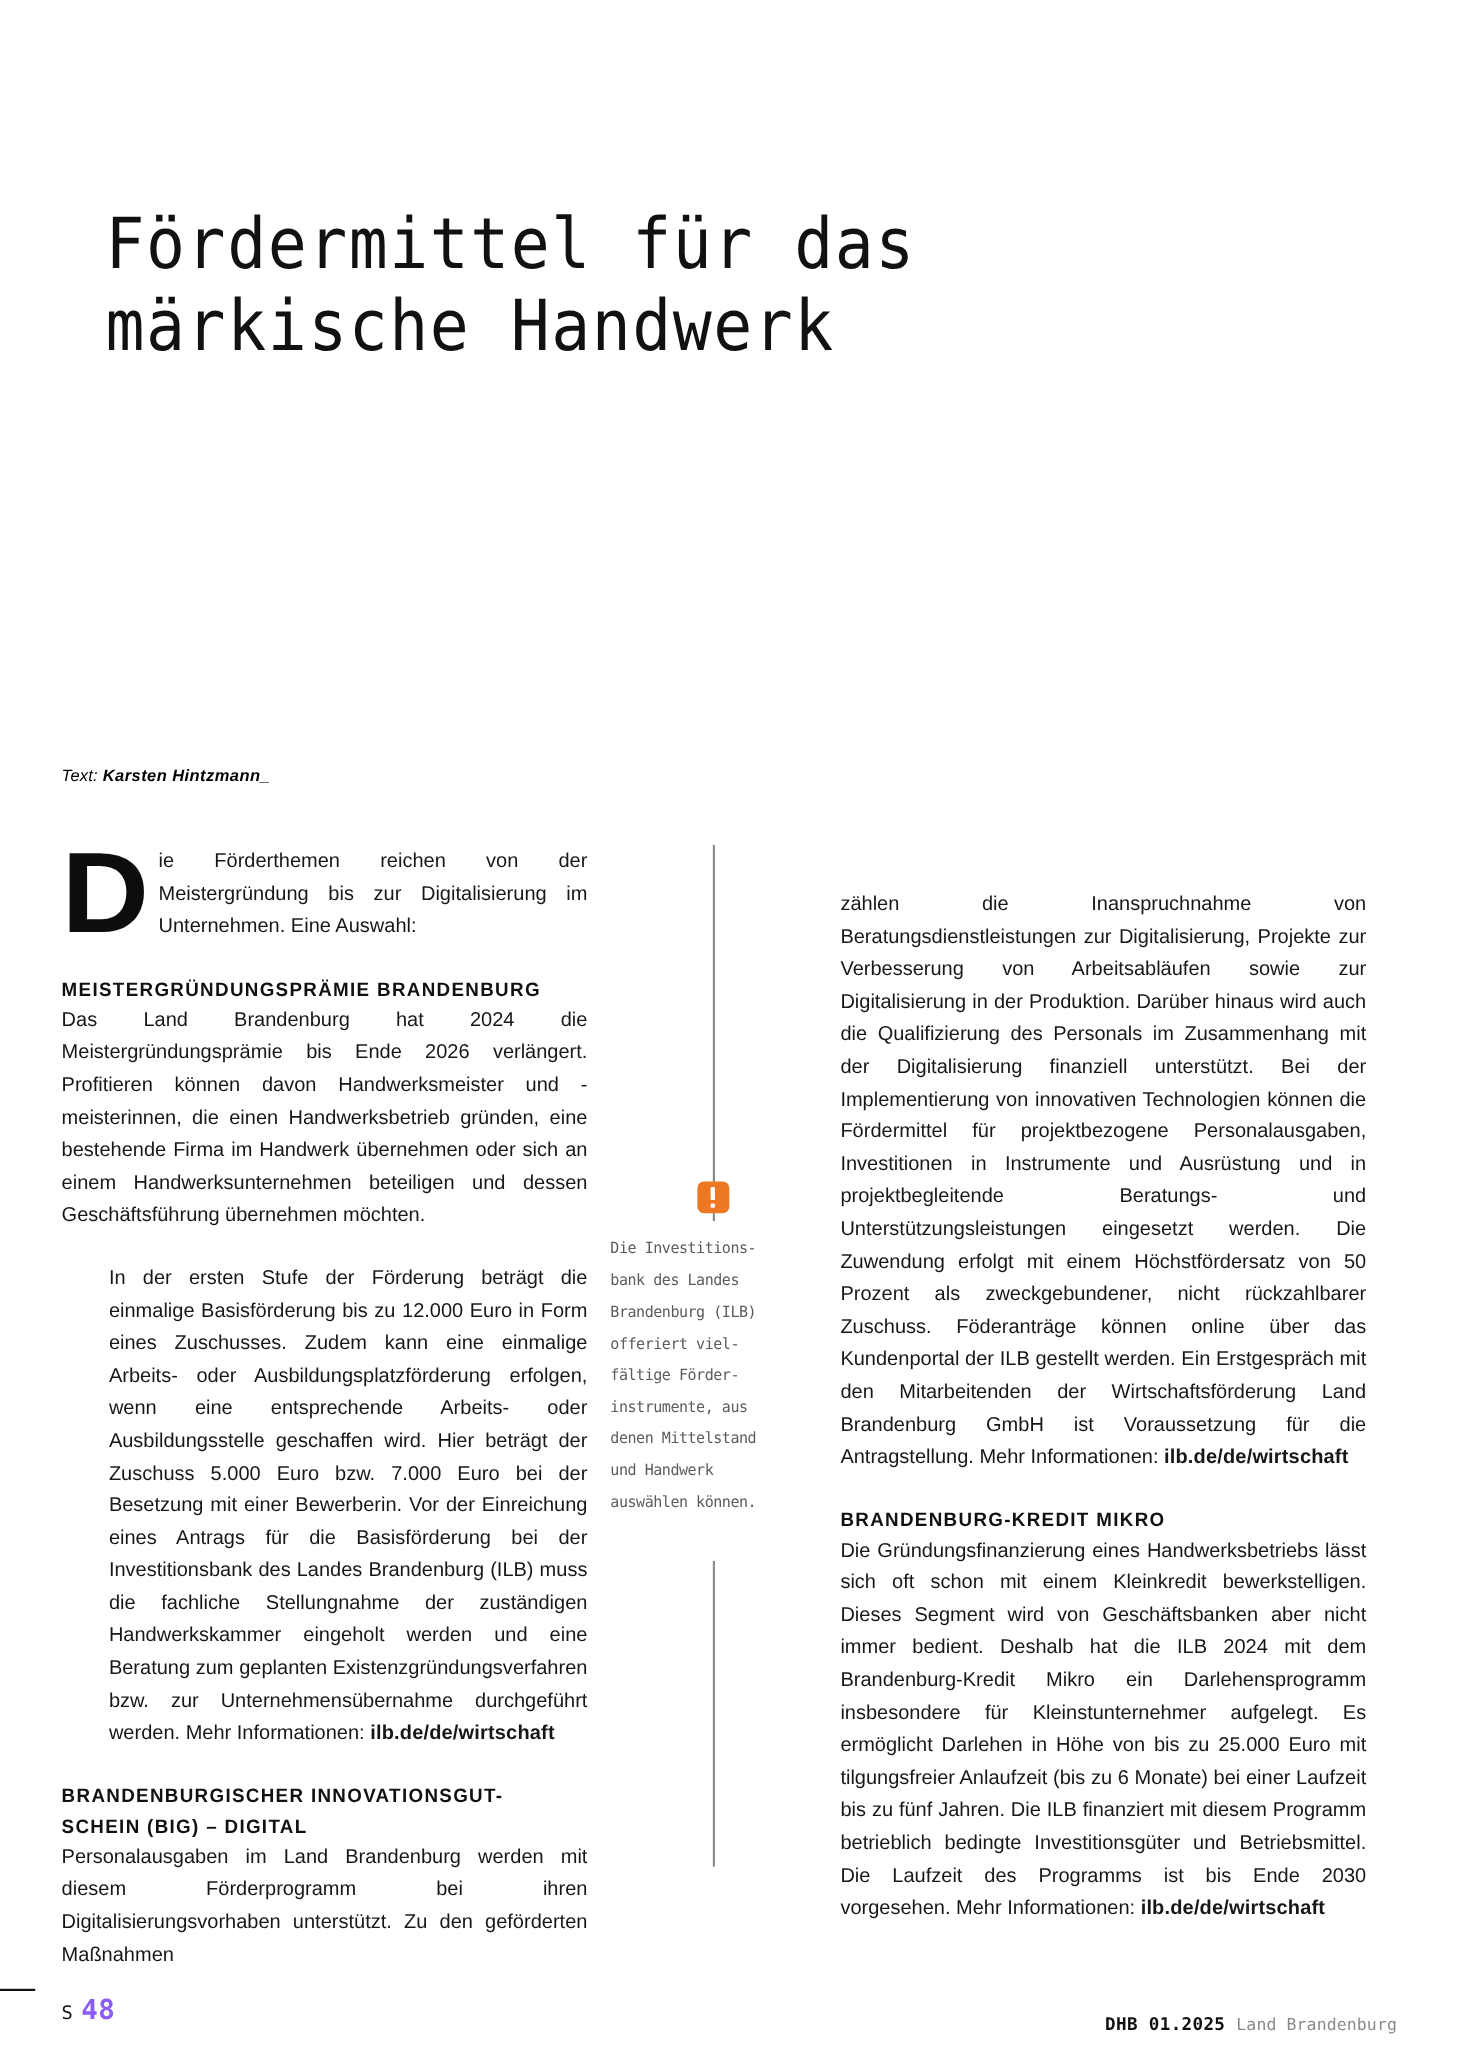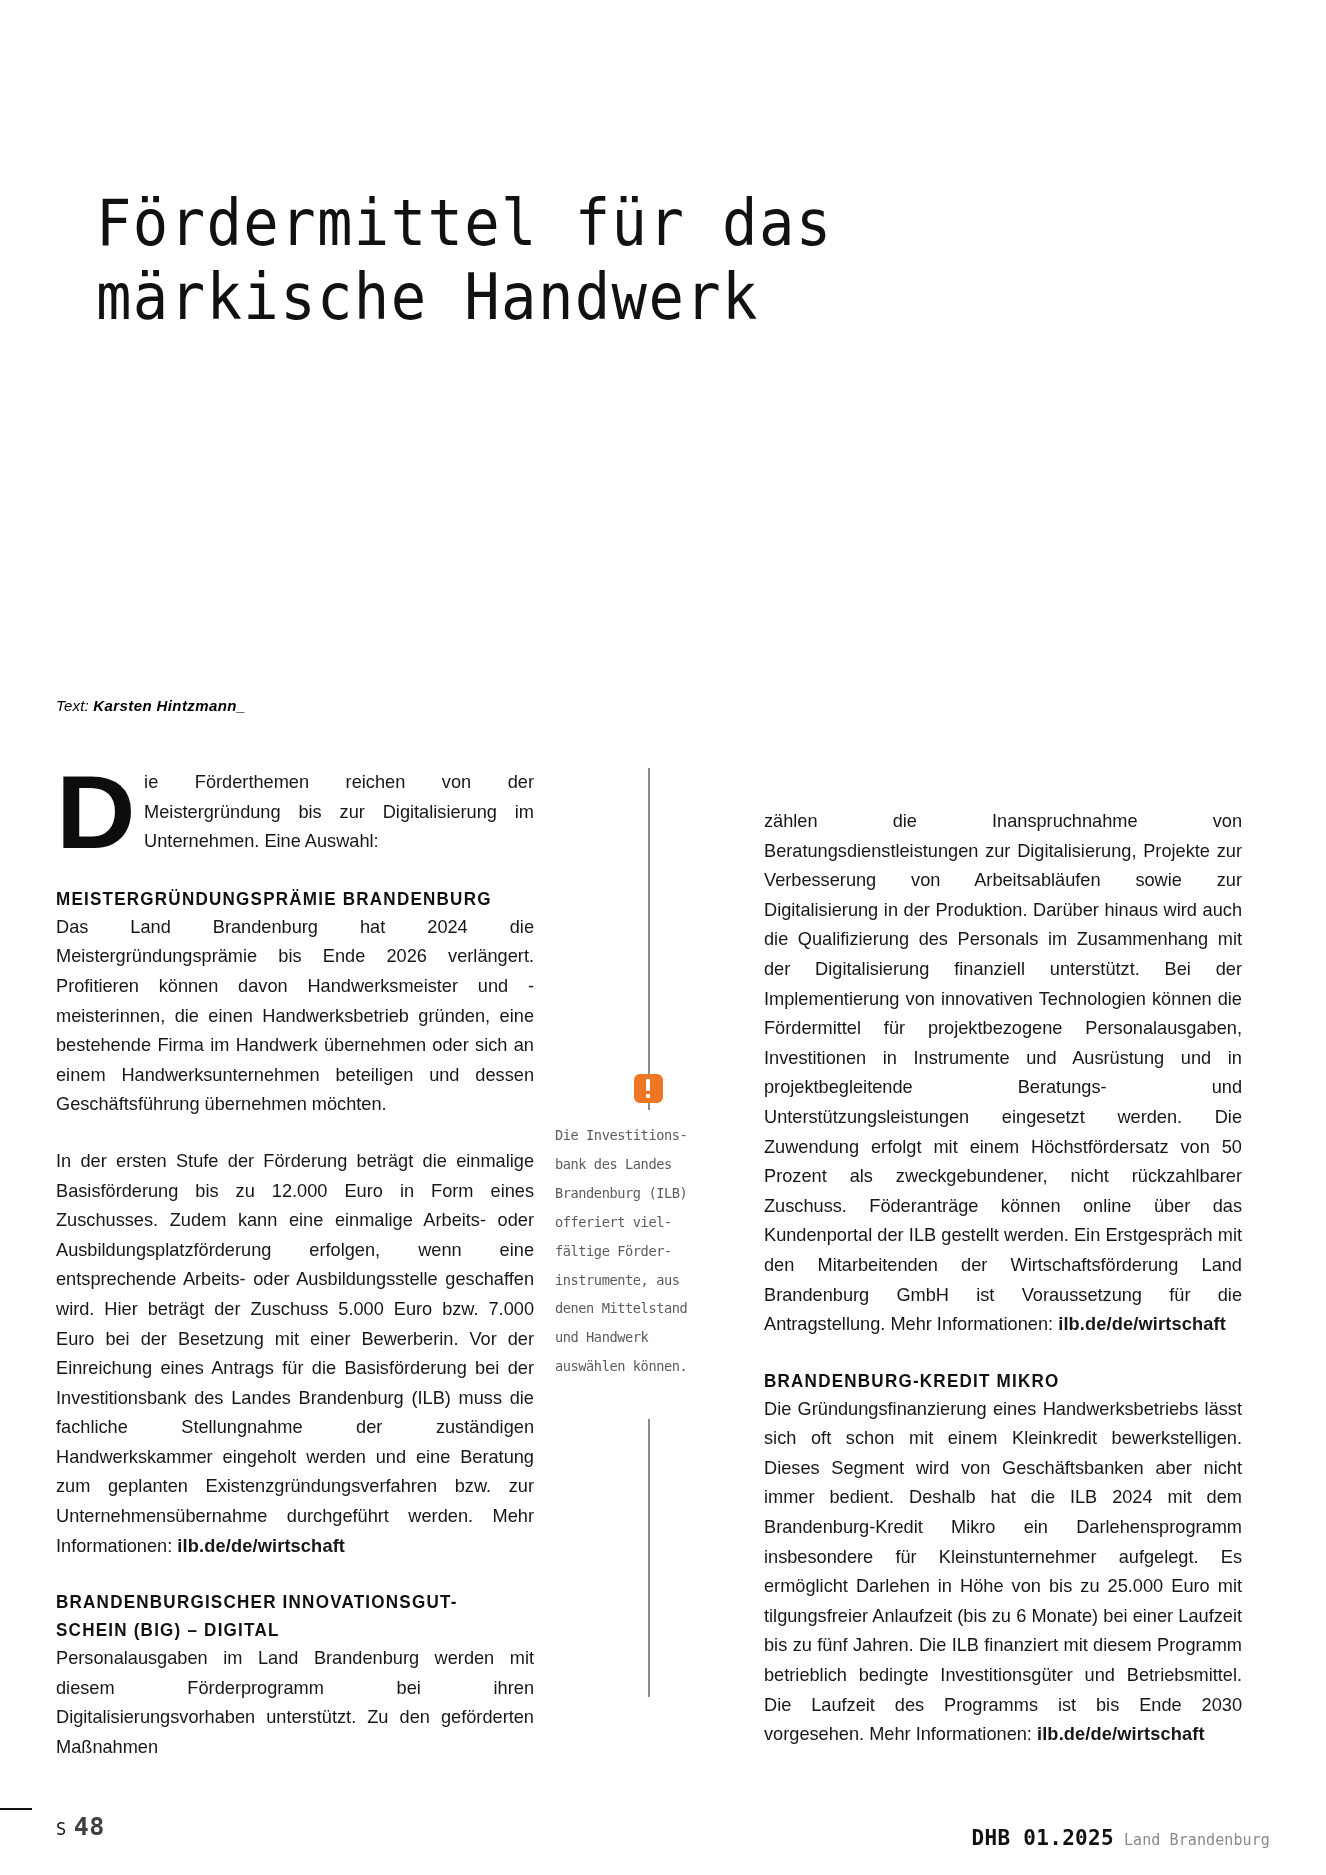--- a/index.html
+++ b/index.html
@@ -83,21 +83,21 @@
     text-align: justify;
     -webkit-hyphens: none;
     hyphens: none;
   }
   .col-left  { left: 56px;  top: 768px; width: 478px; }
   .col-right { left: 764px; top: 807px; width: 478px; }
 
   .col p {
     margin: 0 0 0 0;
   }
-  .col p.gap { margin-top: 27px; }
+  .col p.gap { margin-top: 27px; margin-left: 43px; }
 
   .sec-head {
     font-weight: 700;
     font-size: 17.6px;
     letter-spacing: 1.25px;
     line-height: 28px;
     margin: 27px 0 0 0;
     color: #111111;
     text-align: left;
     transform: scaleX(0.97);
@@ -191,35 +191,35 @@
   .footer-left .s {
     font-family: "DejaVu Sans Mono", monospace;
     font-size: 17px;
     color: #111111;
     letter-spacing: 0.5px;
   }
   .footer-left .pg {
     font-family: "DejaVu Sans Mono", monospace;
     font-size: 25px;
     font-weight: 700;
-    color: #404040;
+    color: #8b5cf6;
     letter-spacing: 0.5px;
   }
   .footer-right {
     position: absolute;
     right: 56px;
     top: 1817px;
     display: flex;
     align-items: baseline;
     gap: 10px;
     white-space: nowrap;
   }
   .footer-right .issue {
     font-family: "DejaVu Sans Mono", monospace;
-    font-size: 21px;
+    font-size: 16px;
     font-weight: 700;
     color: #111111;
     letter-spacing: 0.3px;
   }
   .footer-right .region {
     font-family: "DejaVu Sans Mono", monospace;
     font-size: 15px;
     font-weight: 400;
     color: #8a8a8a;
     letter-spacing: 0.1px;

